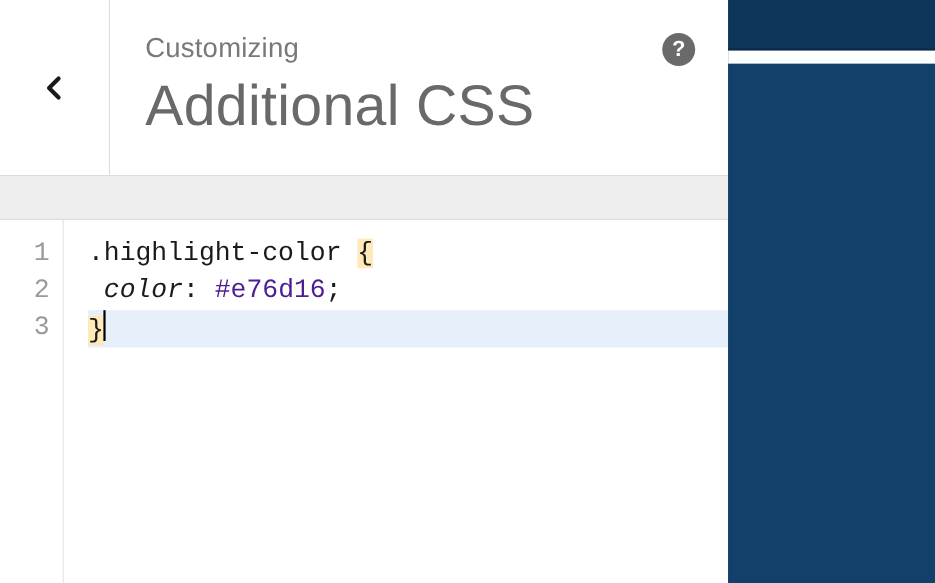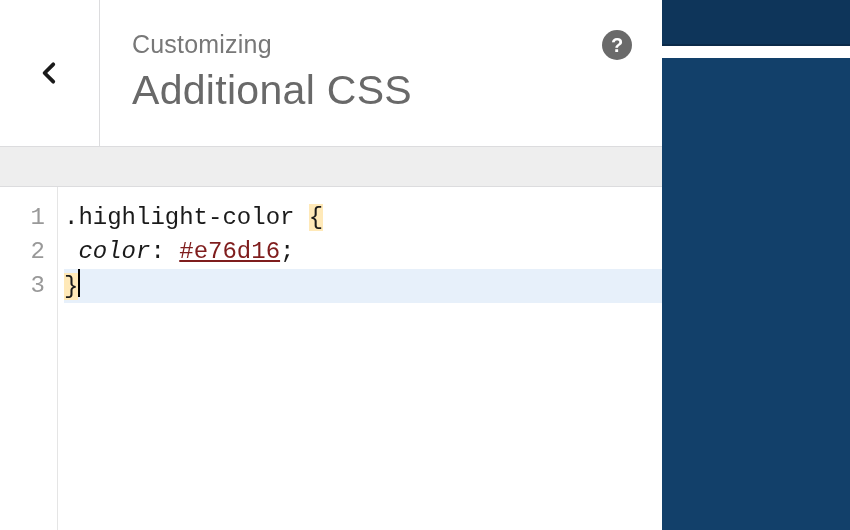--- a/index.html
+++ b/index.html
@@ -53,21 +53,21 @@
     
     .header-eyebrow {
       font-size: 25px;
       font-weight: 400;
       color: #787878;
       margin-bottom: 8px;
       letter-spacing: 0.2px;
     }
     
     .header-title {
-      font-size: 41px;
+      font-size: 52px;
       font-weight: 300;
       color: #696969;
       letter-spacing: 0.3px;
     }
     
     .help-button {
       position: absolute;
       top: 30px;
       right: 30px;
       width: 30px;
@@ -116,34 +116,35 @@
       flex: 1;
       padding-top: 14px;
       padding-left: 6px;
       position: relative;
     }
     
     .code-line {
       height: 34px;
       white-space: pre;
       position: relative;
+      margin-left: 16px;
     }
     
     .code-line.active {
       background: #e7f0fa;
     }
     
     .tok-selector { color: #1a1a1a; }
     .tok-brace { 
       color: #1a1a1a; 
       background: #ffe9b8;
     }
     .tok-property { color: #1a1a1a; font-style: italic; }
     .tok-colon { color: #1a1a1a; }
-    .tok-value { color: #7f1d1d; text-decoration: underline; }
+    .tok-value { color: #4c1d95; }
     .tok-semi { color: #1a1a1a; }
     
     .cursor {
       display: inline-block;
       width: 1.5px;
       height: 28px;
       background: #000000;
       vertical-align: -4px;
       margin-left: 0px;
     }

